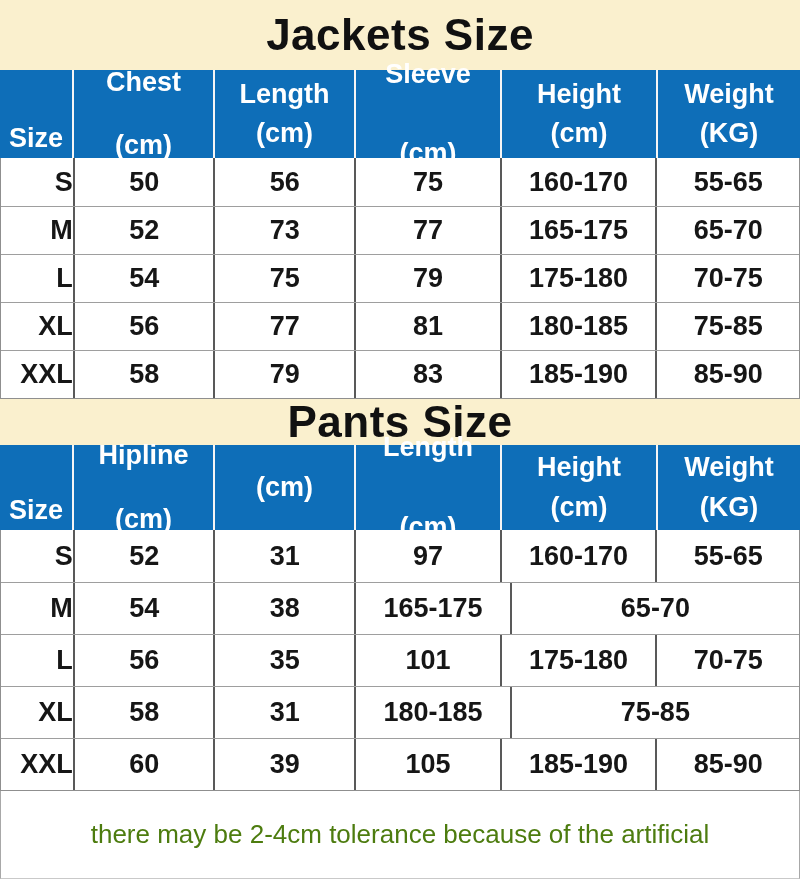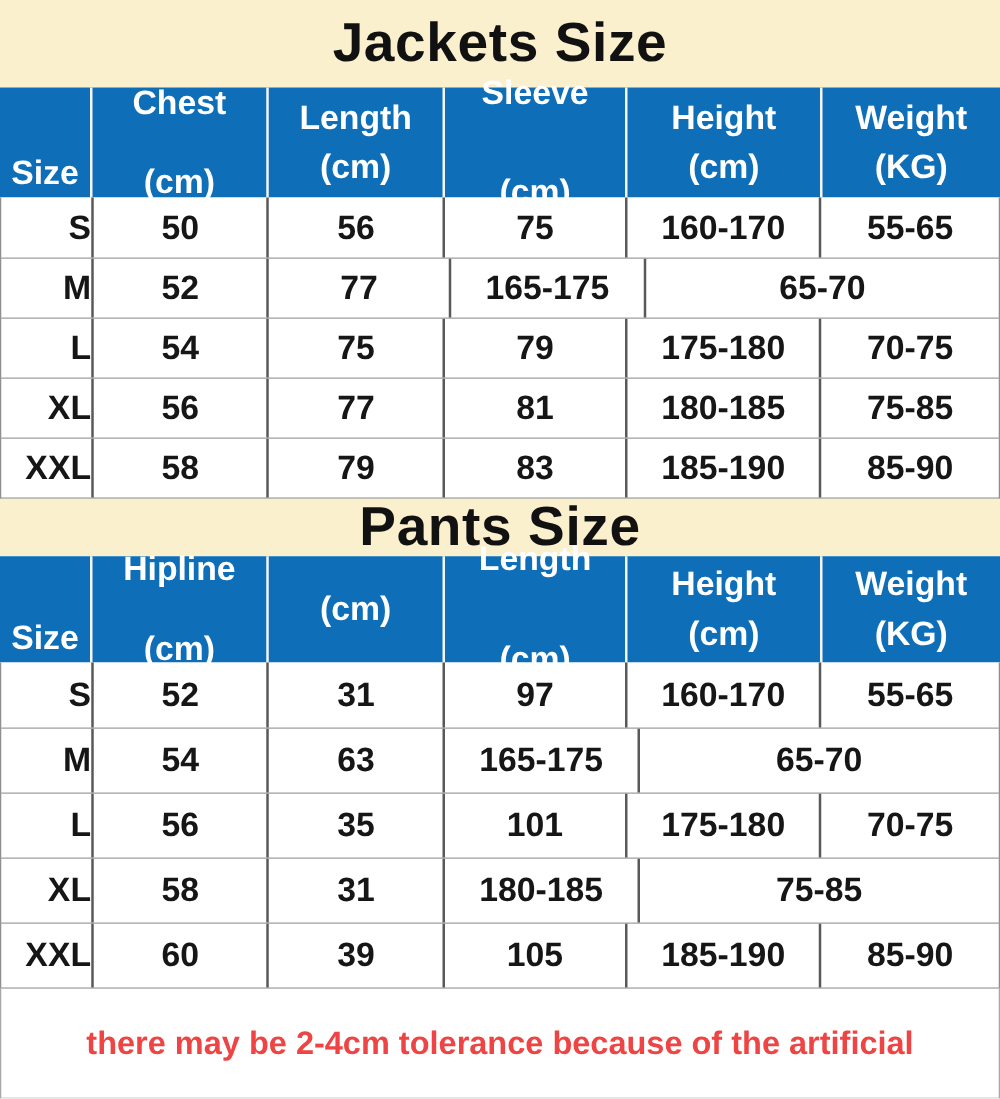--- a/index.html
+++ b/index.html
@@ -65,21 +65,21 @@
 
   
   .footer {
     flex: 1;
     display: flex; align-items: center; justify-content: center;
     background: #ffffff;
     border-left: 1px solid #a8a8a8;
     border-right: 1px solid #a8a8a8;
     border-bottom: 1px solid #c9c9c9;
   }
-  .note { color: #ef4444; font-size: 26px; font-weight: 700; }
+  .note { color: #4d7c0f; font-size: 26px; font-weight: 400; }
 </style>
 </head>
 <body>
 
 <div class="sheet">
 
   <section>
     <div class="title-band jackets-title-band">
       <div class="title">Jackets Size</div>
     </div>
@@ -116,20 +116,21 @@
         <div class="td c0">S</div>
         <div class="td c1">50</div>
         <div class="td c2">56</div>
         <div class="td c3">75</div>
         <div class="td c4">160-170</div>
         <div class="td c5">55-65</div>
       </div>
       <div class="tr">
         <div class="td c0">M</div>
         <div class="td c1">52</div>
+        <div class="td c2">73</div>
         <div class="td c3">77</div>
         <div class="td c4">165-175</div>
         <div class="td c5">65-70</div>
       </div>
       <div class="tr">
         <div class="td c0">L</div>
         <div class="td c1">54</div>
         <div class="td c2">75</div>
         <div class="td c3">79</div>
         <div class="td c4">175-180</div>
@@ -190,21 +191,21 @@
         <div class="td c0">S</div>
         <div class="td c1">52</div>
         <div class="td c2">31</div>
         <div class="td c3">97</div>
         <div class="td c4">160-170</div>
         <div class="td c5">55-65</div>
       </div>
       <div class="tr">
         <div class="td c0">M</div>
         <div class="td c1">54</div>
-        <div class="td c2">63</div>
+        <div class="td c2">38</div>
         <div class="td c4">165-175</div>
         <div class="td c5">65-70</div>
       </div>
       <div class="tr">
         <div class="td c0">L</div>
         <div class="td c1">56</div>
         <div class="td c2">35</div>
         <div class="td c3">101</div>
         <div class="td c4">175-180</div>
         <div class="td c5">70-75</div>

